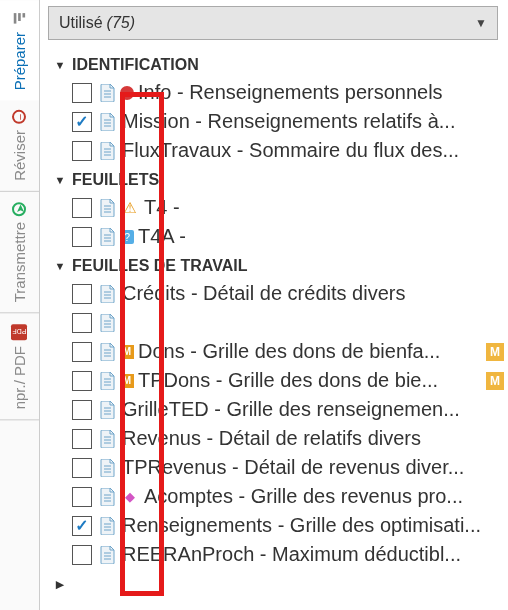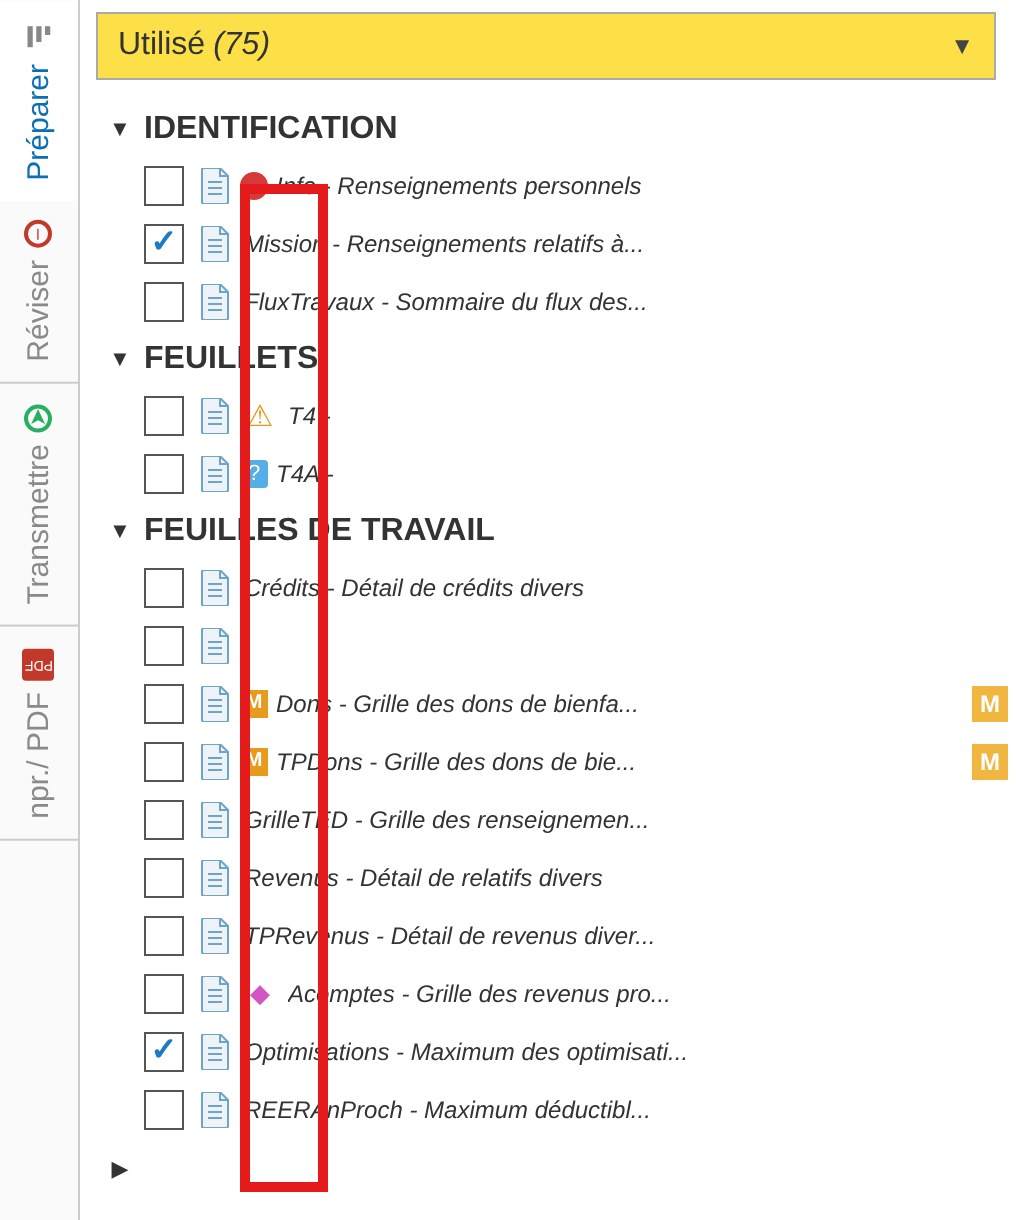--- a/index.html
+++ b/index.html
@@ -56,21 +56,21 @@
   .tab-icon.chart { color:#888; font-size:12px; }
 
   .right-panel { flex: 1; display: flex; flex-direction: column; position: relative; }
   .dropdown {
     margin: 6px 10px 6px 8px;
     border: 1px solid #aaa;
     height: 34px;
     display: flex; align-items: center;
     padding: 0 10px;
     justify-content: space-between;
-    background: #fde047;
+    background: #e5e5e5;
     font-size: 16px;
   }
   .dropdown .label { display:flex; gap:4px; }
   .dropdown .count { font-style: italic; color:#333; }
   .dropdown-caret { font-size:12px; color:#444; }
 
   .tree {
     padding: 4px 4px 0 12px;
     overflow: hidden;
   }
@@ -121,23 +121,22 @@
   .ov-minus { color:#fff; background:#d63939; border-radius:50%; width:14px; height:14px; font-size:12px; line-height:12px; text-align:center; }
   .ov-warn { color:#e79a1b; font-size:15px; }
   .ov-question { background:#55aee6; color:#fff; width:14px; height:14px; font-size:11px; line-height:14px; text-align:center; border-radius:2px; }
   .ov-m-orange { background:#e79a1b; color:#fff; width:14px; height:14px; font-size:10px; line-height:14px; text-align:center; font-weight:bold; }
   .ov-diamond { color:#d355c4; font-size:13px; }
   .leaf-label {
     flex: 1;
     white-space: nowrap;
     overflow: hidden;
     text-overflow: ellipsis;
-    font-size: 12px;
+    font-size: 20px;
     padding-right: 4px;
-    font-style: italic;
   }
   .trail-badge {
     width: 18px; height: 18px; font-size: 12px;
     display:inline-flex; align-items:center; justify-content:center;
     margin-left: 4px; font-weight:bold;
   }
   .tb-m { background:#f0b63f; color:#fff; }
 
   .highlight-box {
     position: absolute;
@@ -385,21 +384,21 @@
         <span class="doc-icon">
           <svg viewBox="0 0 16 18">
             <path d="M2 0 h8 l4 4 v13 a1 1 0 0 1 -1 1 h-11 a1 1 0 0 1 -1 -1 v-16 a1 1 0 0 1 1 -1 z" fill="#eef3f7" stroke="#6fa4c9" stroke-width="1"></path>
             <path d="M10 0 v4 h4" fill="none" stroke="#6fa4c9" stroke-width="1"></path>
             <line x1="4" y1="7" x2="11" y2="7" stroke="#6fa4c9"></line>
             <line x1="4" y1="10" x2="11" y2="10" stroke="#6fa4c9"></line>
             <line x1="4" y1="13" x2="11" y2="13" stroke="#6fa4c9"></line>
           </svg>
         </span>
         <span class="overlay-icon ov-none"></span>
-        <span class="leaf-label">Optimisations - Maximum des optimisati...</span>
+        <span class="leaf-label">Renseignements - Grille des optimisati...</span>
       </div>
       <div class="leaf-row">
         <span class="checkbox"></span>
         <span class="doc-icon">
           <svg viewBox="0 0 16 18">
             <path d="M2 0 h8 l4 4 v13 a1 1 0 0 1 -1 1 h-11 a1 1 0 0 1 -1 -1 v-16 a1 1 0 0 1 1 -1 z" fill="#eef3f7" stroke="#6fa4c9" stroke-width="1"></path>
             <path d="M10 0 v4 h4" fill="none" stroke="#6fa4c9" stroke-width="1"></path>
             <line x1="4" y1="7" x2="11" y2="7" stroke="#6fa4c9"></line>
             <line x1="4" y1="10" x2="11" y2="10" stroke="#6fa4c9"></line>
             <line x1="4" y1="13" x2="11" y2="13" stroke="#6fa4c9"></line>

